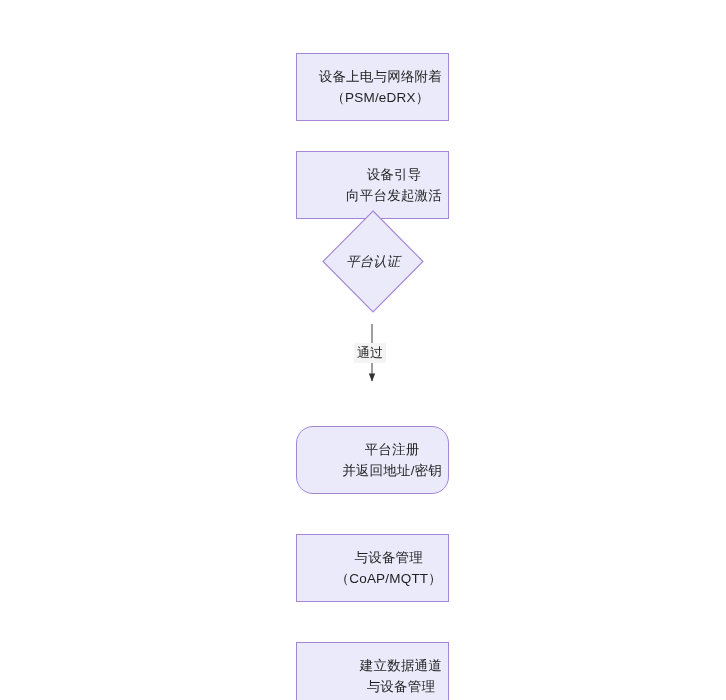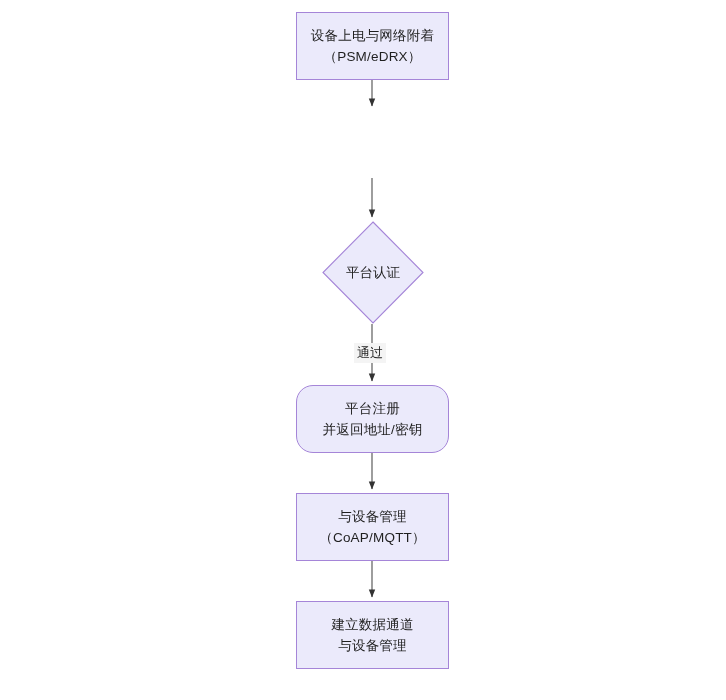--- a/index.html
+++ b/index.html
@@ -26,26 +26,27 @@
     top: 0;
     width: 726px;
     height: 700px;
     pointer-events: none;
   }
   .node {
     position: absolute;
     box-sizing: border-box;
     display: flex;
     align-items: center;
-    justify-content: center;
+    justify-content: flex-end;
     text-align: center;
     color: #1f1f1f;
     font-size: 13.5px;
     line-height: 21px;
     letter-spacing: 0.2px;
+    margin-top: 41px;
   }
   .node.process {
     background: #ebeafb;
     border: 1px solid #a585d8;
   }
   .node .label {
     white-space: pre-line;
     padding: 0 6px;
   }
   .diamond-wrap {
@@ -106,22 +107,26 @@
     <g>
       <line x1="372" y1="561" x2="372" y2="597" stroke="#4d4d4d" stroke-width="1.1" marker-end="url(#arrowhead)"></line>
     </g>
   </svg>
 
   <div class="node process" style="left:296px; top:12px; width:153px; height:68px;">
     <span class="label">设备上电与网络附着
 （PSM/eDRX）</span>
   </div>
 
+  <div class="node process" style="left:296px; top:110px; width:153px; height:68px;">
+    <span class="label">设备引导
+向平台发起激活</span>
+  </div>
 
-  <div class="diamond-wrap" style="left:322px; top:221px; width:102px; height:103px;">
+  <div class="diamond-wrap" style="left:322px; top:210px; width:102px; height:103px;font-style:italic;">
     <svg width="102" height="103" viewBox="0 0 102 103" xmlns="http://www.w3.org/2000/svg">
       <polygon points="51,1 101,51.5 51,102 1,51.5" fill="#ebeafb" stroke="#a585d8" stroke-width="1.1"></polygon>
     </svg>
     <div class="diamond-text">
       <span class="label">平台认证</span>
     </div>
   </div>
 
   <div class="edge-label" style="left:354px; top:343px;text-align:center;">通过</div>
 

